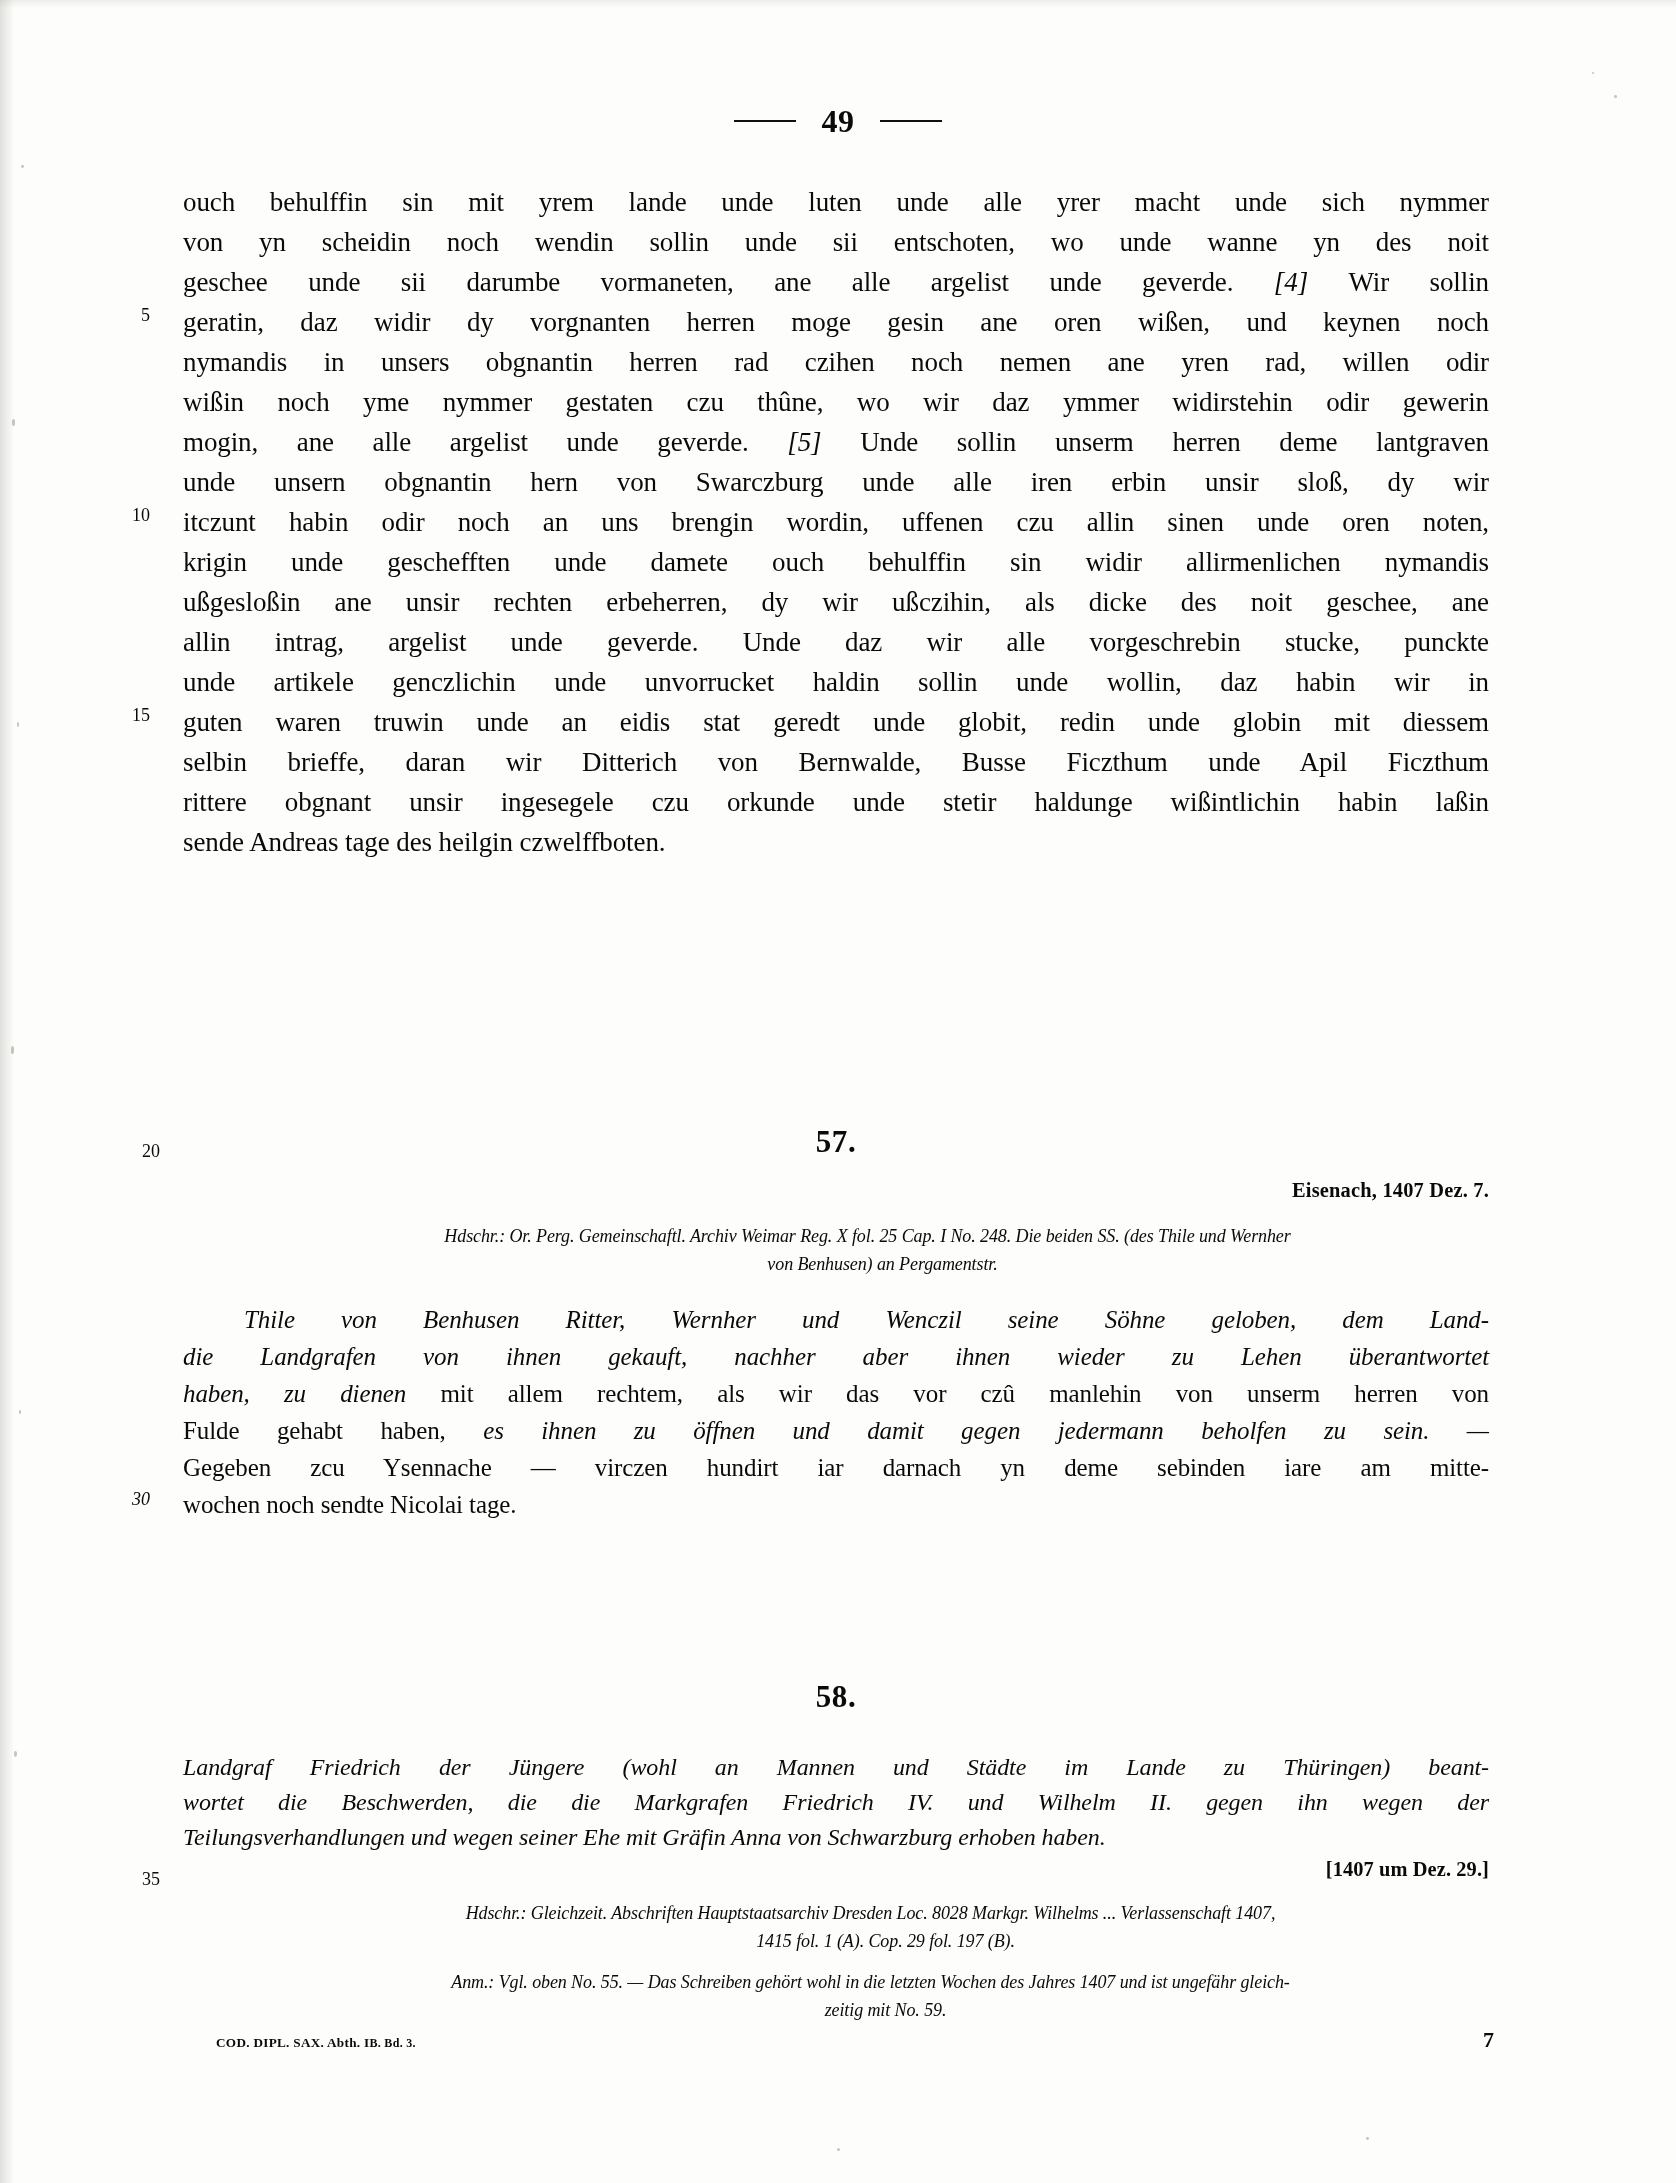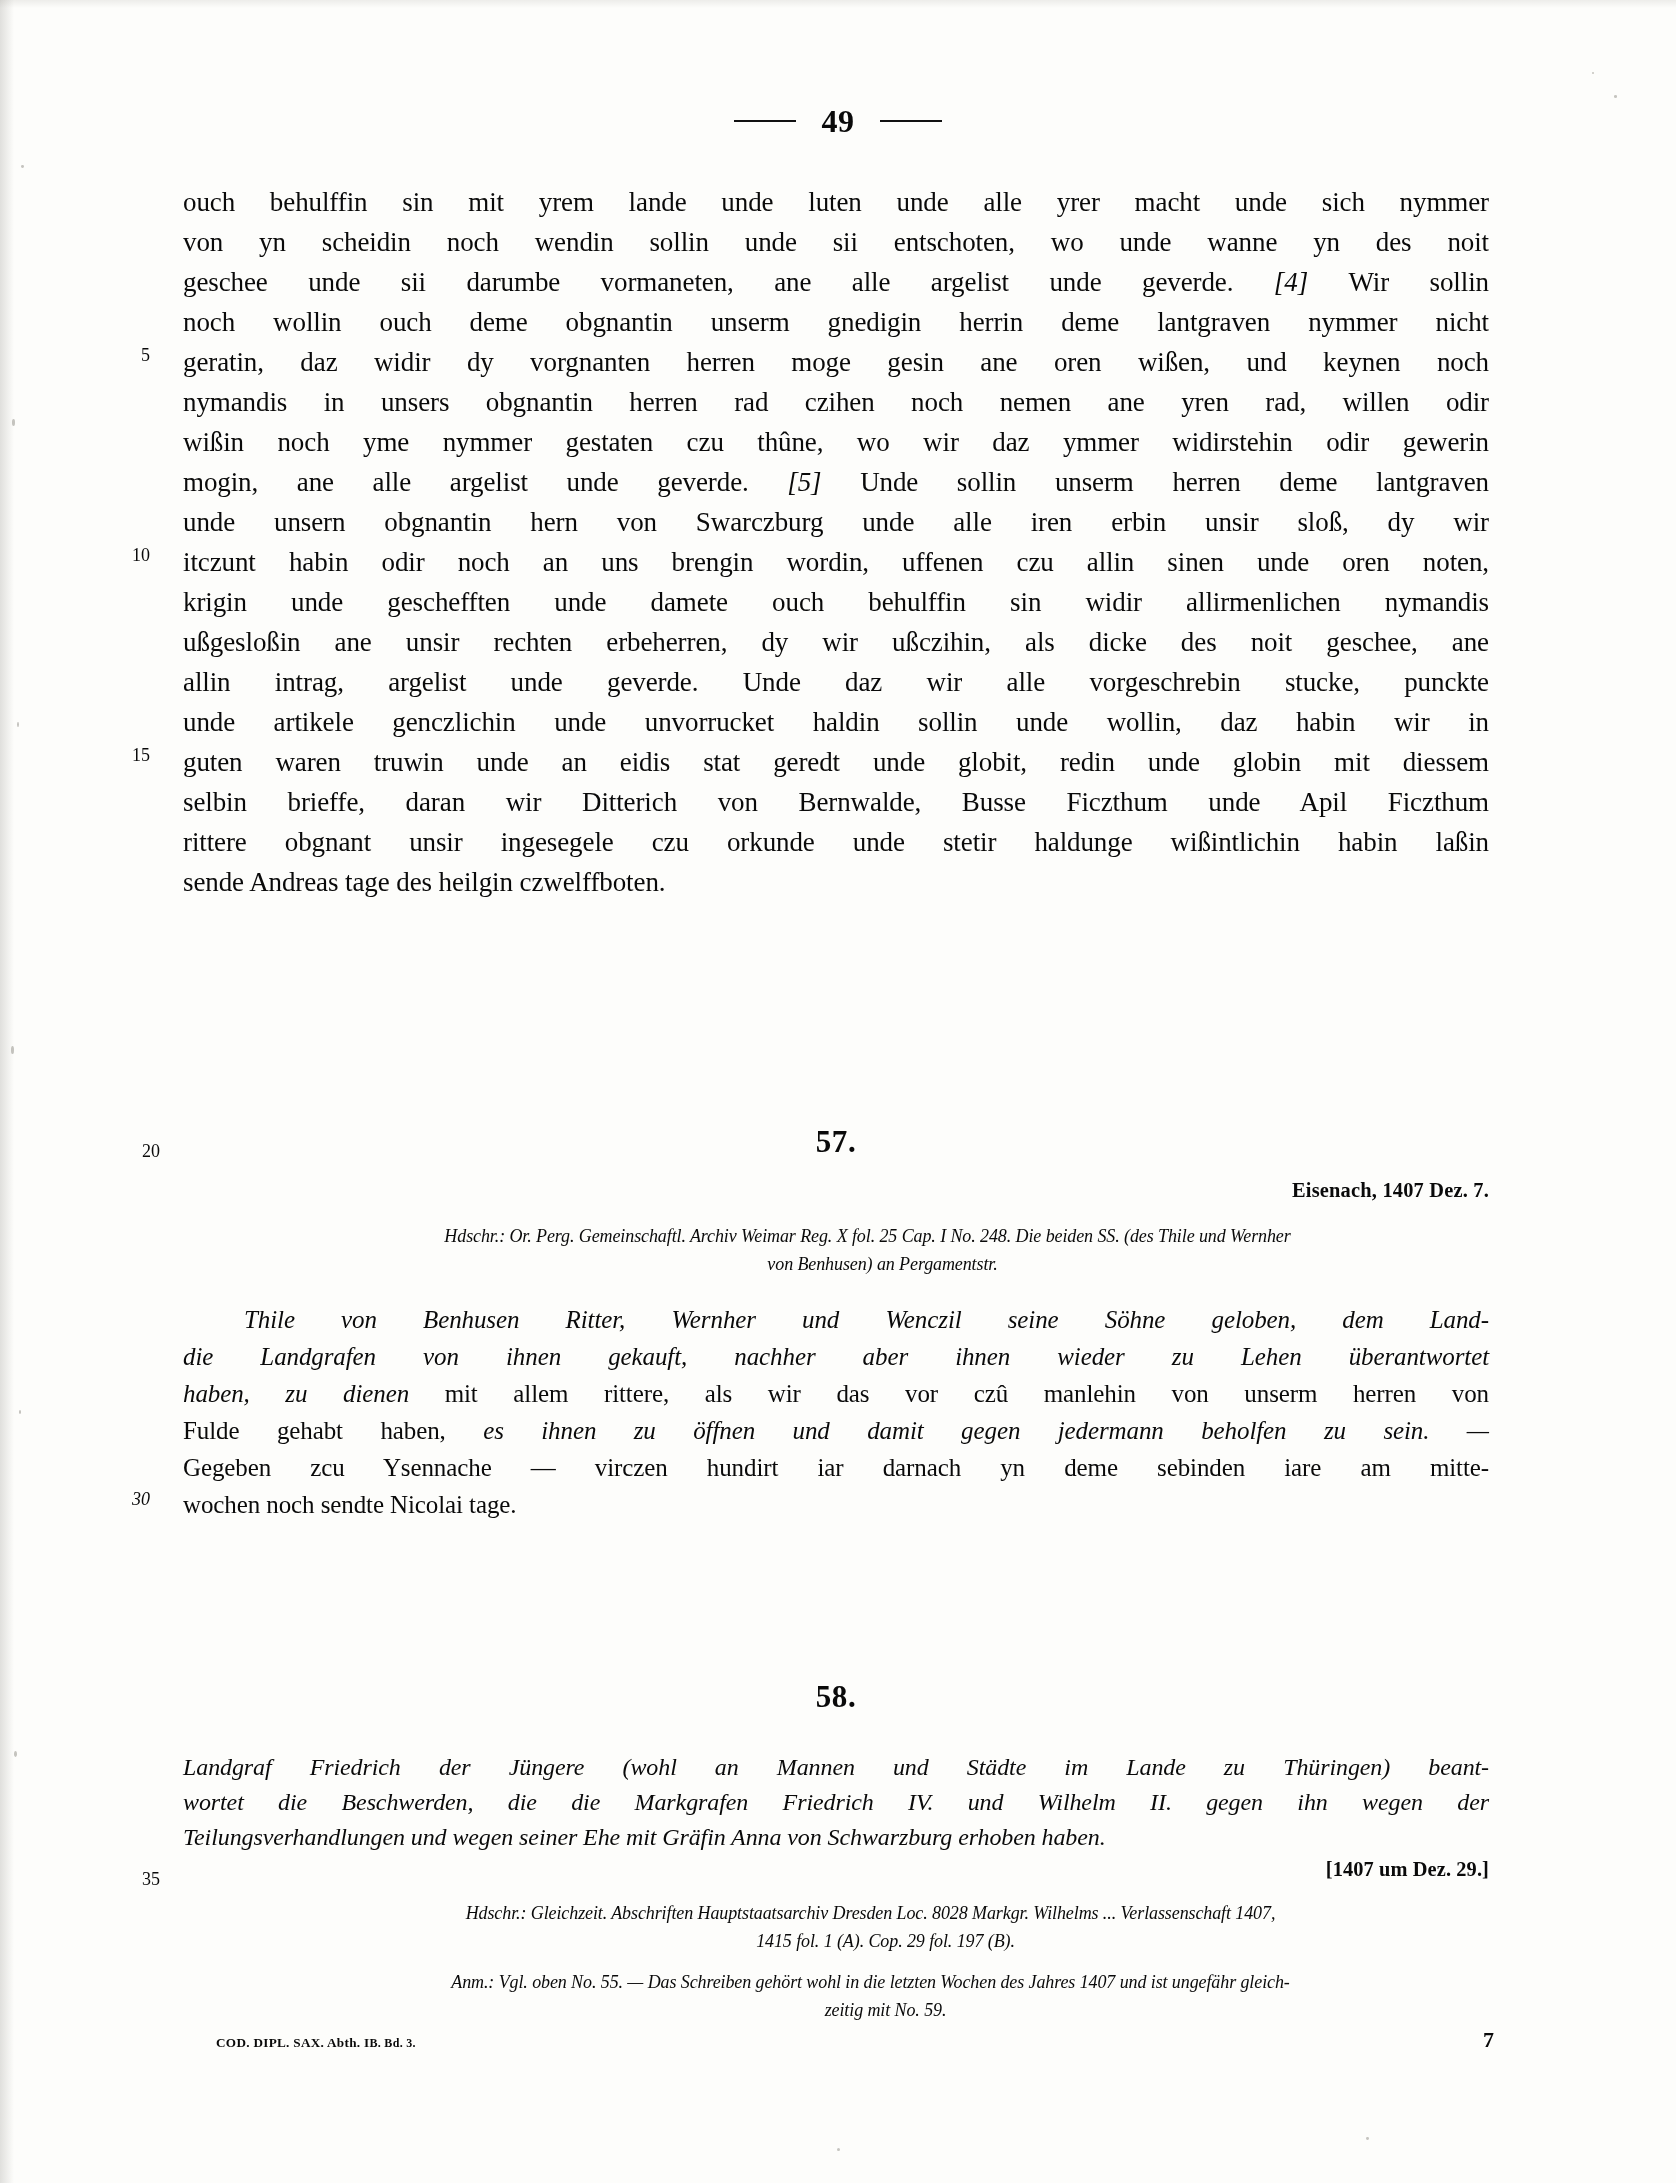--- a/index.html
+++ b/index.html
@@ -198,23 +198,20 @@
     <div class="line just">
       <span>ouch behulffin sin mit yrem lande unde luten unde alle yrer macht unde sich nymmer</span>
     </div>
     <div class="line just">
       <span>von yn scheidin noch wendin sollin unde sii entschoten, wo unde wanne yn des noit</span>
     </div>
     <div class="line just">
       <span>geschee unde sii darumbe vormaneten, ane alle argelist unde geverde.</span><span class="it"> [4] </span><span>Wir sollin</span>
     </div>
     <div class="line just">
-      <span>noch wollin ouch deme obgnantin unserm gnedigin herrin deme lantgraven nymmer nicht</span>
-    </div>
-    <div class="line just">
       <span class="linenum">5</span>
       <span>geratin, daz widir dy vorgnanten herren moge gesin ane oren wißen, und keynen noch</span>
     </div>
     <div class="line just">
       <span>nymandis in unsers obgnantin herren rad czihen noch nemen ane yren rad, willen odir</span>
     </div>
     <div class="line just">
       <span>wißin noch yme nymmer gestaten czu thûne, wo wir daz ymmer widirstehin odir gewerin</span>
     </div>
     <div class="line just">
@@ -267,21 +264,21 @@
   </div>
 
   <div class="textblock" style="top:1301px;">
     <div class="regest-line just" style="text-indent:61px;">
       <span class="it">Thile von Benhusen Ritter, Wernher und Wenczil seine Söhne geloben, dem Land-</span>
     </div>
     <div class="regest-line just">
       <span class="it">die Landgrafen von ihnen gekauft, nachher aber ihnen wieder zu Lehen überantwortet</span>
     </div>
     <div class="regest-line just">
-      <span class="it">haben, zu dienen </span><span class="rom">mit allem rittere, als wir das vor czû manlehin von unserm herren von</span>
+      <span class="it">haben, zu dienen </span><span class="rom">mit allem rechtem, als wir das vor czû manlehin von unserm herren von</span>
     </div>
     <div class="regest-line just">
       <span class="rom">Fulde gehabt haben, </span><span class="it">es ihnen zu öffnen und damit gegen jedermann beholfen zu sein. —</span>
     </div>
     <div class="regest-line just">
       <span class="rom">Gegeben zcu Ysennache — virczen hundirt iar darnach yn deme sebinden iare am mitte-</span>
     </div>
     <div class="regest-line just last">
       <span class="linenum w3">30</span>
       <span class="rom">wochen noch sendte Nicolai tage.</span>

